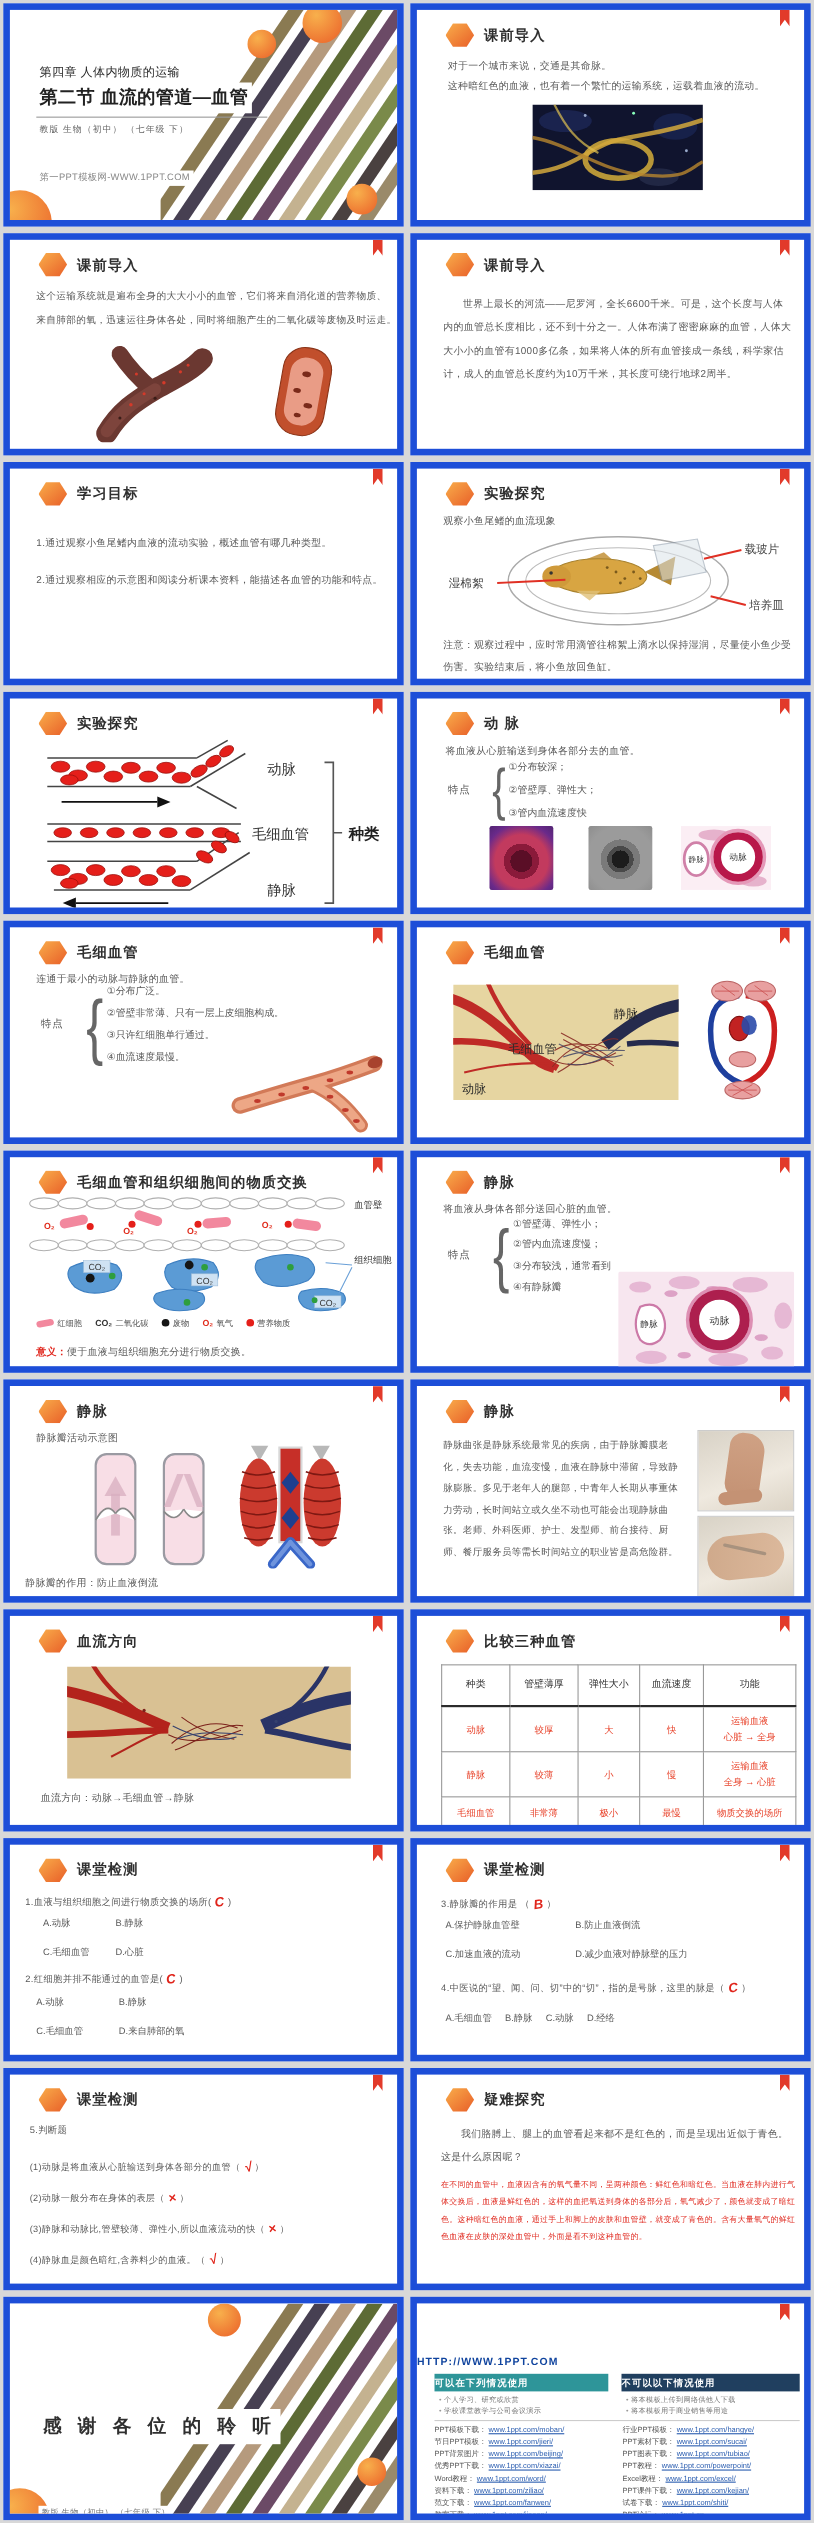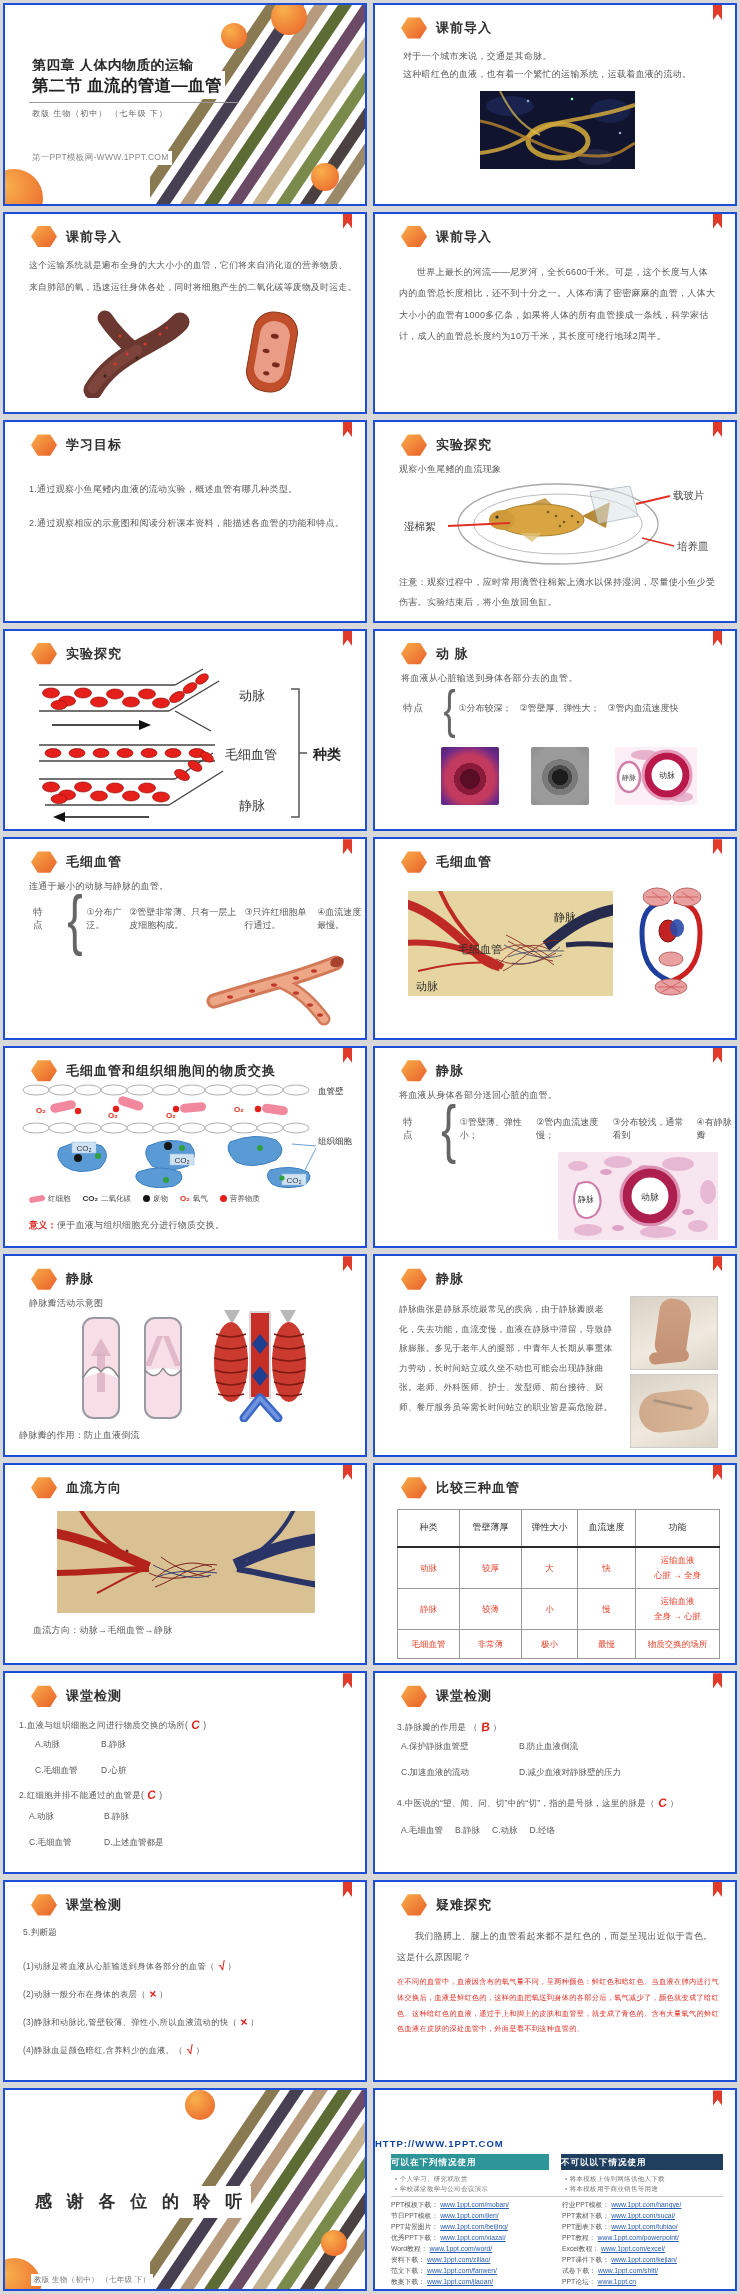--- a/index.html
+++ b/index.html
@@ -1,34 +1,34 @@
 <!DOCTYPE html>
 <html><head>
 <meta charset="utf-8">
 <style>
   html,body{margin:0;padding:0;background:#d8d8d8}
   .page{width:740px;height:2294px;box-sizing:border-box;padding:3px;display:grid;
         grid-template-columns:1fr 1fr;grid-auto-rows:1fr;gap:6px;
         font-family:"Liberation Sans","DejaVu Sans",sans-serif}
-  .card{position:relative;background:#fff;border:2px solid #1d4ed8;overflow:hidden;box-sizing:border-box}
+  .card{position:relative;background:#fff;border:6px solid #1d4ed8;overflow:hidden;box-sizing:border-box}
   
   .hd{position:absolute;left:26px;top:12px;display:flex;align-items:center;gap:9px;z-index:3}
   .hex{width:26px;height:22px;background:linear-gradient(140deg,#f9ae4b,#e85e28);
        clip-path:polygon(26% 2%,74% 2%,100% 50%,74% 98%,26% 98%,0 50%)}
   .hd-t{font-size:13px;font-weight:bold;color:#2f2f2f;letter-spacing:1px;white-space:nowrap}
   .bm{position:absolute;top:0;right:13px;width:9px;height:15px;background:#e23a2a;
       clip-path:polygon(0 0,100% 0,100% 100%,50% 60%,0 100%);z-index:4}
   
   .tx{position:absolute;font-size:9px;color:#595959;letter-spacing:.3px;line-height:1.6;white-space:nowrap;z-index:2}
   .wr{white-space:normal}
   
   .featbox{position:absolute;display:flex;align-items:center;z-index:2}
   .featlbl{font-size:9.5px;color:#555;margin-right:17px;letter-spacing:1px}
   .brace{color:#666;font-weight:100;line-height:.85;transform:scaleX(.7)}
-  .featitems{display:flex;flex-direction:row;font-size:9px;color:#595959}
+  .featitems{display:flex;flex-direction:column;font-size:9px;color:#595959}
   
   .ans{color:#e0241b;font-weight:700;font-size:12px;font-style:italic;display:inline-block;
        transform:rotate(-8deg) translateY(1px);margin:0 3px}
   .opts{position:absolute;display:grid;font-size:8.5px;color:#595959;z-index:2}
   
   .cmp{position:absolute;left:22px;top:44px;width:322px;border-collapse:collapse;table-layout:fixed;z-index:2}
   .cmp th{border:1px solid #999;border-bottom:2px solid #2b2b2b;font-size:9px;color:#333;font-weight:400;height:34px;background:#fff}
   .cmp td{border:1px solid #999;font-size:8.5px;color:#e8432b;text-align:center;height:38px;line-height:1.7}
   .cmp tr.lastrow td{height:26px}
   
@@ -66,21 +66,21 @@
       <polygon points="76,202 90,202 226,0 212,0" fill="#6b4a66"></polygon>
       <polygon points="100,202 114,202 250,0 236,0" fill="#c4b290"></polygon>
       <polygon points="124,202 138,202 274,0 260,0" fill="#7a8a4a"></polygon>
       <polygon points="148,202 162,202 298,0 284,0" fill="#4a4140"></polygon>
       <polygon points="172,202 186,202 322,0 308,0" fill="#9a8a6a"></polygon>
     </svg>
     <div class="circle" style="left:216px;top:18px;width:26px;height:26px"></div>
     <div class="circle" style="left:266px;top:-6px;width:36px;height:36px"></div>
     <div class="circle" style="left:-20px;top:164px;width:58px;height:58px"></div>
     <div class="circle" style="left:306px;top:158px;width:28px;height:28px"></div>
-    <div class="tx" style="left:24px;top:48px;font-size:14px;font-weight:bold;color:#2b2b2b;background:#fff;padding:1px 3px">第四章  人体内物质的运输</div>
+    <div class="tx" style="left:24px;top:48px;font-size:11px;font-weight:normal;color:#2b2b2b;background:#fff;padding:1px 3px">第四章  人体内物质的运输</div>
     <div class="tx" style="left:24px;top:66px;font-size:16.5px;font-weight:bold;color:#222;background:#fff;padding:1px 3px">第二节  血流的管道—血管</div>
     <div style="position:absolute;left:24px;top:97px;width:210px;height:1px;background:#999;z-index:2"></div>
     <div class="tx" style="left:24px;top:103px;font-size:8px;color:#666;letter-spacing:1px;background:#fff;padding:0 3px">教版  生物（初中）  （七年级 下）</div>
     <div class="tx" style="left:24px;top:146px;font-size:8.5px;color:#888;background:#fff;padding:0 3px">第一PPT模板网-WWW.1PPT.COM</div>
   </div>
 
   <div class="card">
     <div class="hd">
         <span class="hex"></span>
         <span class="hd-t">课前导入</span>
@@ -672,21 +672,21 @@
       <span>C.毛细血管</span>
         <span>D.心脏</span>
     </div>
     <div class="tx" style="left:14px;top:112px;font-size:8.5px">
       <span>2.红细胞并排不能通过的血管是(</span><span class="ans">C</span><span>)</span>
     </div>
     <div class="opts" style="left:24px;top:138px;grid-template-columns:75px auto;row-gap:14px">
       <span>A.动脉</span>
         <span>B.静脉</span>
       <span>C.毛细血管</span>
-        <span>D.上述血管都是</span>
+        <span>D.来自肺部的氧</span>
     </div>
   </div>
 
   <div class="card">
     <div class="hd">
         <span class="hex"></span>
         <span class="hd-t">课堂检测</span>
       </div>
     <span class="bm"></span>
     <div class="tx" style="left:22px;top:44px;font-size:8.5px">

